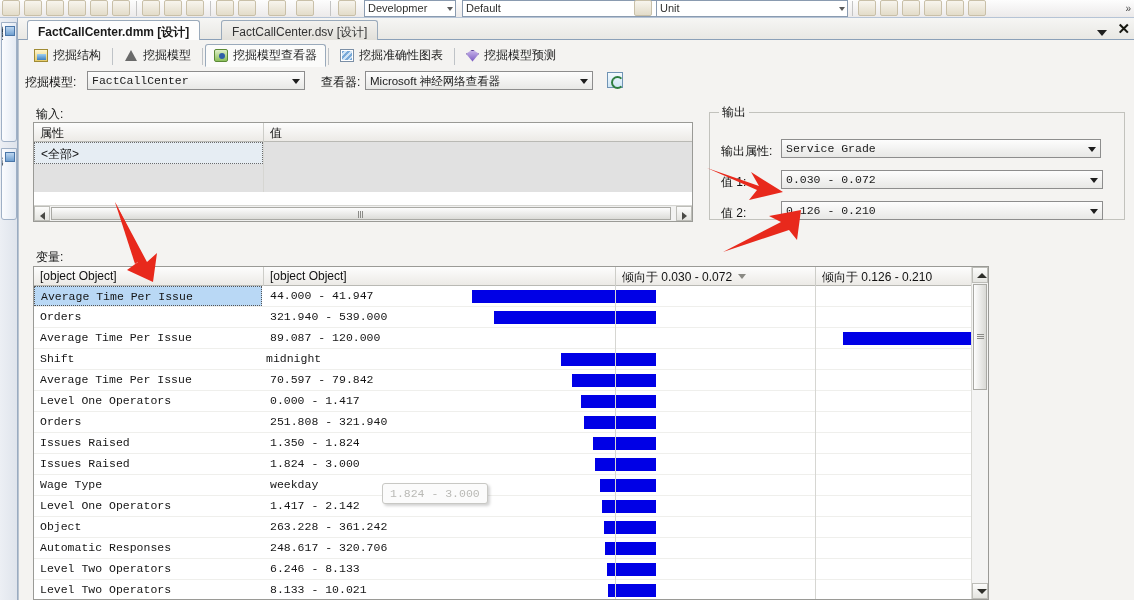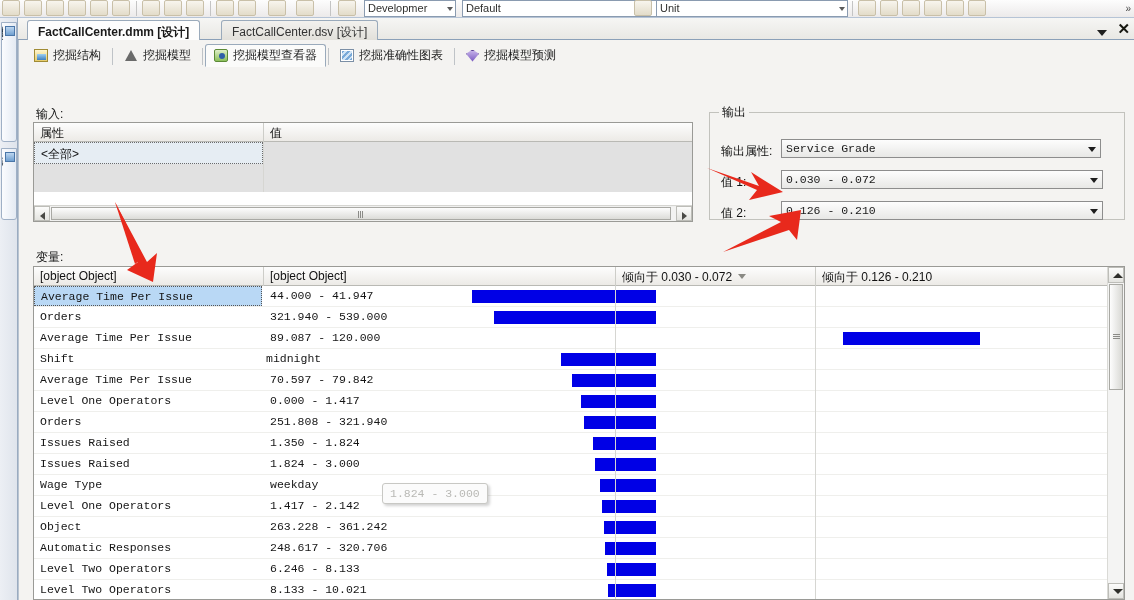--- a/index.html
+++ b/index.html
@@ -318,20 +318,33 @@
         <span class="ic ic-chart"></span>
         <span>挖掘准确性图表</span>
       </div>
       <div class="vtsep"></div>
       <div class="vt">
         <span class="ic ic-predict"></span>
         <span>挖掘模型预测</span>
       </div>
     </div>
 
+    <div class="selrow">
+      <span class="lbl" style="position:absolute;left:0;top:4px">挖掘模型:</span>
+      <div class="combo" style="position:absolute;left:62px;top:1px;width:218px">
+        <span>FactCallCenter</span>
+        <span class="ar"></span>
+      </div>
+      <span class="lbl" style="position:absolute;left:296px;top:4px">查看器:</span>
+      <div class="combo cjk" style="position:absolute;left:340px;top:1px;width:228px">
+        <span>Microsoft 神经网络查看器</span>
+        <span class="ar"></span>
+      </div>
+      <div class="refbtn" style="left:582px;top:2px"></div>
+    </div>
 
     <span class="gcap" style="left:14px; top:66px">输入:</span>
     <div class="grid" id="input-grid" style="left:14px; top:82px; width:660px; height:100px">
       <div class="ghead">
         <div class="gh" style="left:0; width:230px">属性</div>
         <div class="gh" style="left:230px; width:428px; border-right:none">值</div>
       </div>
       <div class="grayfill" style="left:0; top:19px; width:660px; height:50px"></div>
       <div class="colsepv" style="left:229px; top:19px; height:50px"></div>
       <div class="igrow" style="top:19px">
@@ -367,21 +380,21 @@
       <span class="ar"></span>
     </div>
 
     <span class="lbl" style="position:absolute;left:702px;top:165px">值 2:</span>
     <div class="combo" style="position:absolute;left:762px;top:161px;width:322px">
       <span>0.126 - 0.210</span>
       <span class="ar"></span>
     </div>
 
     <span class="gcap" style="left:14px; top:209px">变量:</span>
-    <div class="grid" id="var-grid" style="left:14px; top:226px; width:1092px; height:334px">
+    <div class="grid" id="var-grid" style="left:14px; top:226px; width:956px; height:334px">
 
       <div class="ghead" style="width:1075px">
         <div class="gh" style="left:0; width:230px">[object Object]</div>
         <div class="gh" style="left:230px; width:352px">[object Object]</div>
         <div class="gh" style="left:582px; width:200px">
           <span>倾向于 0.030 - 0.072</span><span class="sortarw"></span>
         </div>
         <div class="gh" style="left:782px; width:293px; border-right:none">倾向于 0.126 - 0.210</div>
       </div>
 

